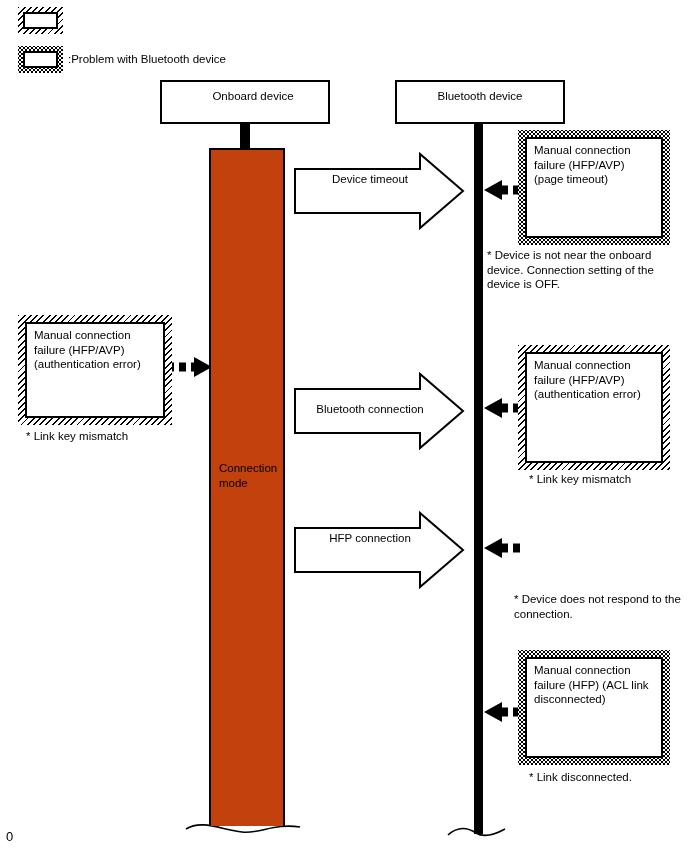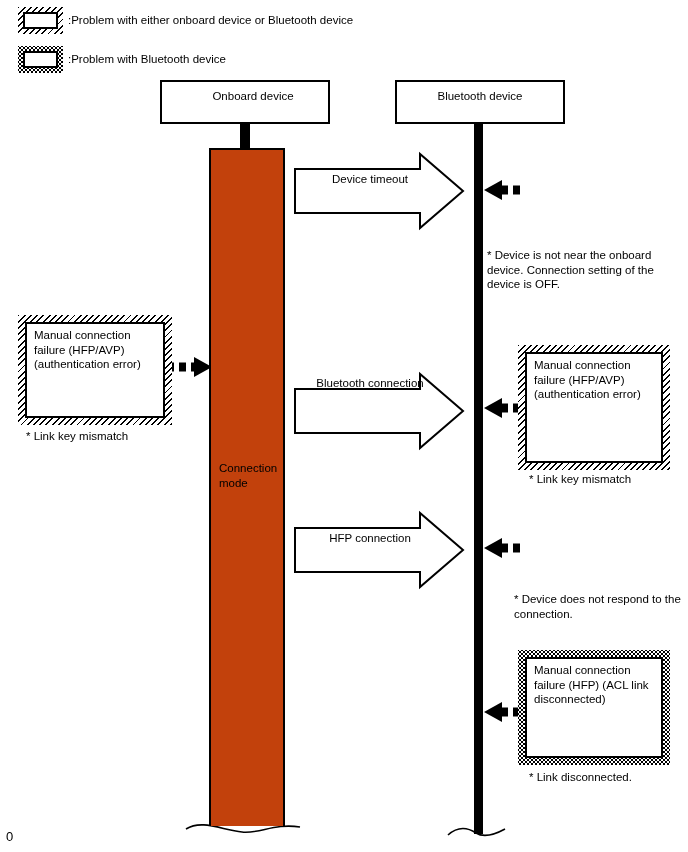--- a/index.html
+++ b/index.html
@@ -92,49 +92,53 @@
       <polygon points="502,702 502,722 484,712" fill="#000"></polygon>
     </g>
 
     <path d="M 186 829 C 202 819, 222 830, 242 832 C 260 834, 274 823, 300 827" fill="none" stroke="#000" stroke-width="1.6"></path>
     <path d="M 448 835 C 458 826, 467 827, 476 833 C 484 838, 494 835, 505 829" fill="none" stroke="#000" stroke-width="1.6"></path>
   </svg>
 
   <div class="abs hatch-diag" style="left:18px; top:7px; width:45px; height:27px; padding:5px;">
     <div class="inner-box" style="padding:0;"></div>
   </div>
-  <div class="abs" style="left:68px; top:13px; width:420px;">:Problem with either onboard device or Bluetooth device</div>
 
   <div class="abs hatch-dots" style="left:18px; top:46px; width:45px; height:27px; padding:5px;">
     <div class="inner-box" style="padding:0;"></div>
   </div>
   <div class="abs" style="left:68px; top:52px; width:420px;">:Problem with Bluetooth device</div>
 
   <div class="abs plain-box" style="left:160px; top:80px; width:170px; height:44px;padding-left:16px;">
     <span>Onboard device</span>
   </div>
   <div class="abs plain-box" style="left:395px; top:80px; width:170px; height:44px;">
     <span>Bluetooth device</span>
   </div>
 
   <div class="abs lane-rect" style="left:209px; top:148px; width:76px; height:678px;">
     <div class="abs" style="left:8px; top:311px; width:62px;">Connection mode</div>
   </div>
 
   <div class="abs arrow-label" style="left:295px; top:172px; width:150px;">Device timeout</div>
-  <div class="abs arrow-label" style="left:295px; top:376px; width:150px;text-align:center;">Bluetooth connection</div>
+  <div class="abs arrow-label" style="left:295px; top:402px; width:150px;text-align:center;">Bluetooth connection</div>
   <div class="abs arrow-label" style="left:295px; top:531px; width:150px;">HFP connection</div>
 
   <div class="abs hatch-diag" style="left:18px; top:315px; width:154px; height:110px;">
     <div class="inner-box">
       <span>Manual connection failure (HFP/AVP) (authentication error)</span>
     </div>
   </div>
   <div class="abs note" style="left:26px; top:429px; width:150px;">* Link key mismatch</div>
 
+  <div class="abs hatch-dots" style="left:518px; top:130px; width:152px; height:115px;">
+    <div class="inner-box">
+      <span>Manual connection failure (HFP/AVP) (page timeout)</span>
+    </div>
+  </div>
   <div class="abs note" style="left:487px; top:248px; width:196px;">* Device is not near the onboard device. Connection setting of the device is OFF.</div>
 
   <div class="abs hatch-diag" style="left:518px; top:345px; width:152px; height:125px;">
     <div class="inner-box">
       <span>Manual connection failure (HFP/AVP) (authentication error)</span>
     </div>
   </div>
   <div class="abs note" style="left:529px; top:472px; width:150px;">* Link key mismatch</div>
 
   <div class="abs note" style="left:514px; top:592px; width:180px;">* Device does not respond to the connection.</div>

